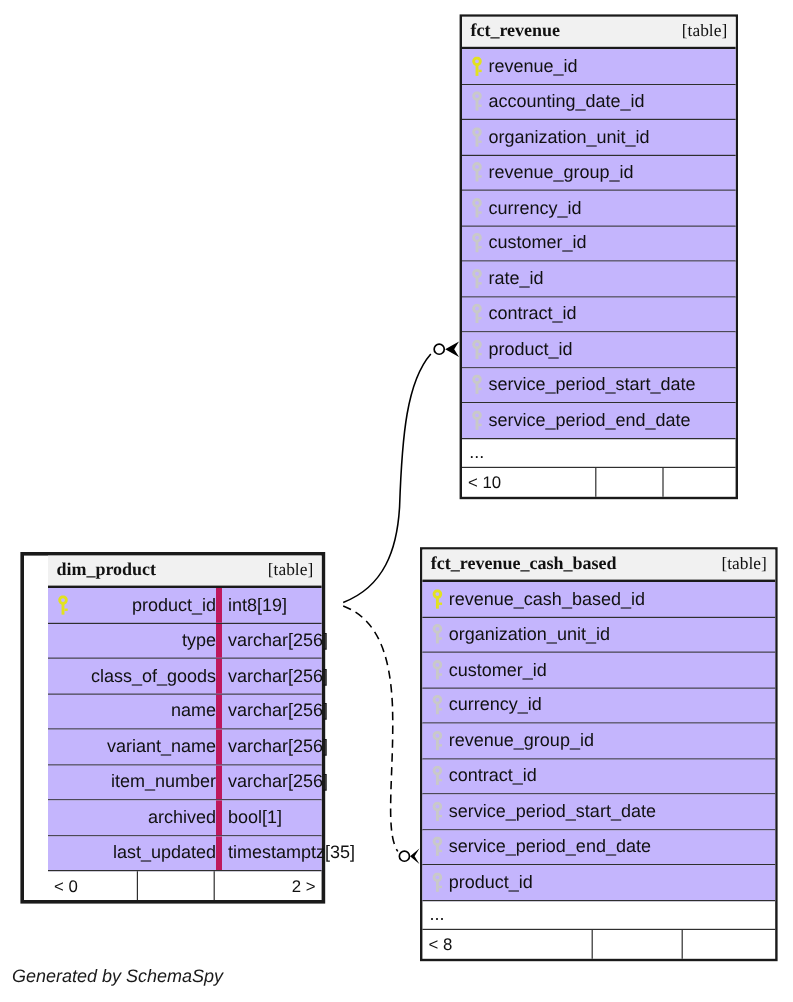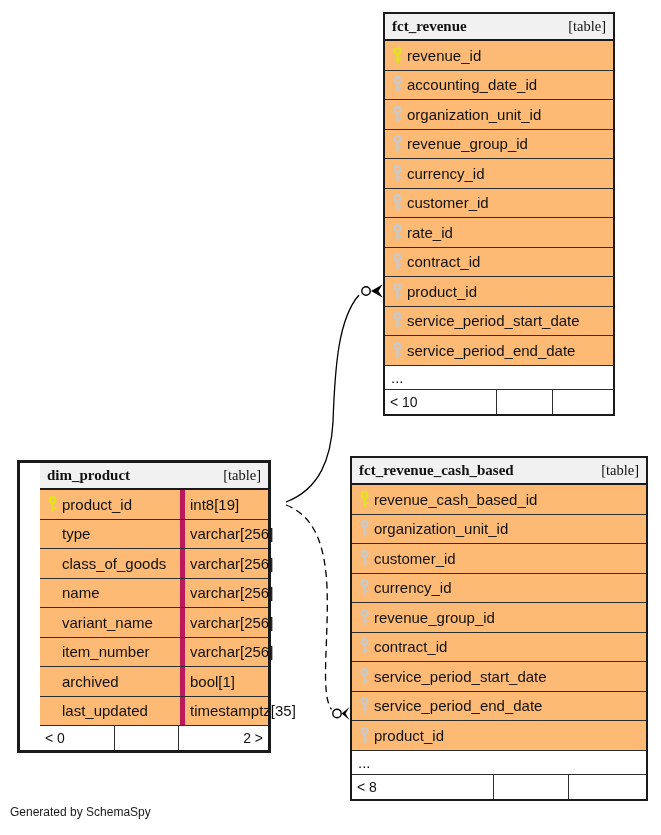--- a/index.html
+++ b/index.html
@@ -20,41 +20,41 @@
 
   .thead {
     height: 27px; display: flex; justify-content: space-between; align-items: center;
     background: #f1f1f1; border-bottom: 2px solid #1a1a1a; padding: 0 7px; font-family: Liberation Serif, serif;
   }
   .tname { font-weight: bold; white-space: nowrap; }
   .tbadge { font-size: 14.5px; white-space: nowrap; }
 
   .trow {
     height: 29.5px; display: flex; align-items: center;
-    border-bottom: 1px solid #2e2e2e; background: #fdba74;
+    border-bottom: 1px solid #2e2e2e; background: #c4b5fd; text-align: right;
   }
   .keycell { flex: 0 0 22px; display: flex; justify-content: center; align-items: center; padding-left: 2px; }
   .cname { white-space: nowrap; }
   .cnamecell { flex: 0 0 118px; white-space: nowrap; }
   .ctype {
     flex: 1 1 auto; align-self: stretch; display: flex; align-items: center;
     border-left: 5px solid #be185d; padding-left: 5px; white-space: nowrap;
   }
   .tellipsis {
     height: 24px; display: flex; align-items: center;
     padding-left: 6px; border-bottom: 1px solid #2e2e2e; font-size: 15px;
   }
   .tfoot { height: 24px; display: flex; font-size: 14px; }
   .tfoot .fcell {
     display: flex; align-items: center; padding: 0 5px;
     border-right: 1px solid #2e2e2e;
   }
   .tfoot .fcell:last-child { border-right: none; flex: 1 1 auto; justify-content: flex-end; }
 
-  #credit { position: absolute; left: 10px; top: 805px; font-size: 12px; color: #1a1a1a; }
+  #credit { position: absolute; left: 10px; top: 805px; font-size: 15px; color: #1a1a1a; font-style: italic; }
 </style>
 </head>
 <body>
 
 <svg id="rel-svg" width="661" height="835">
     <g>
       <path d="M 286 502 C 320 489 331 458 333 422 C 335 363 339 318 359 295" fill="none" stroke="#000000" stroke-width="1.3"></path>
       <circle cx="366" cy="291" r="4.2" fill="#ffffff" stroke="#000000" stroke-width="1.4"></circle>
       <path d="M 371 291 L 382.5 284.5 L 378.5 291 L 382.5 297.5 Z" fill="#000000"></path>
     </g>

